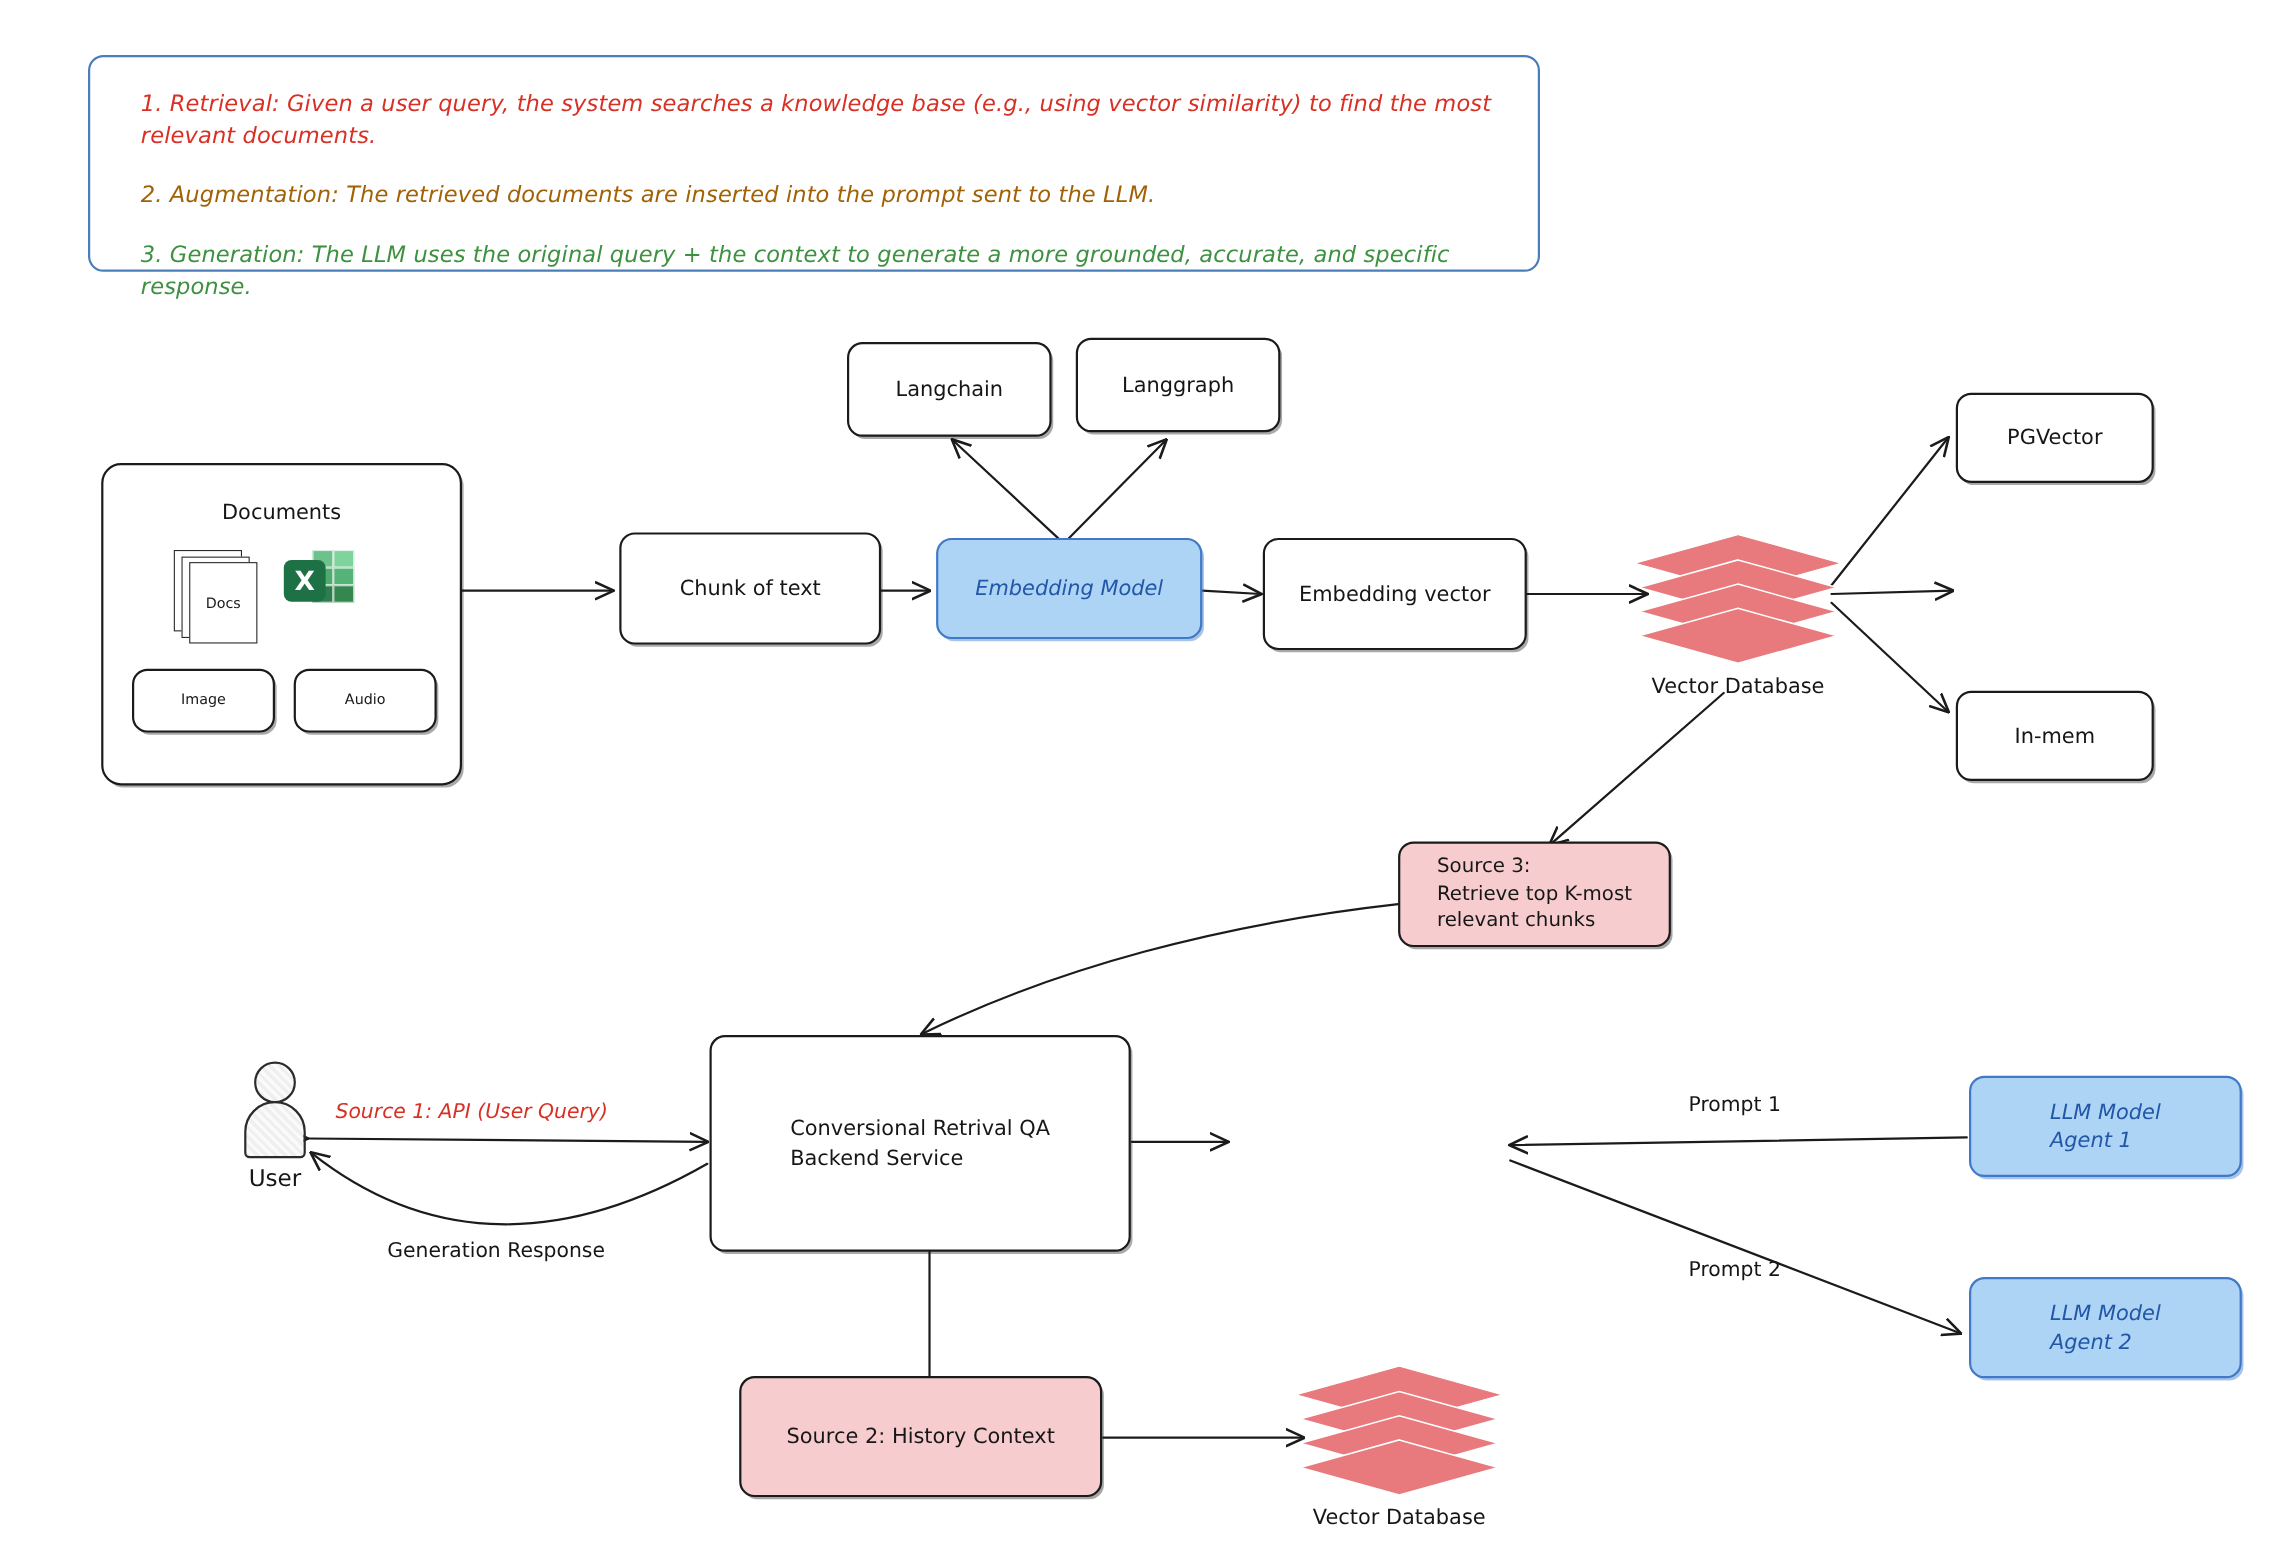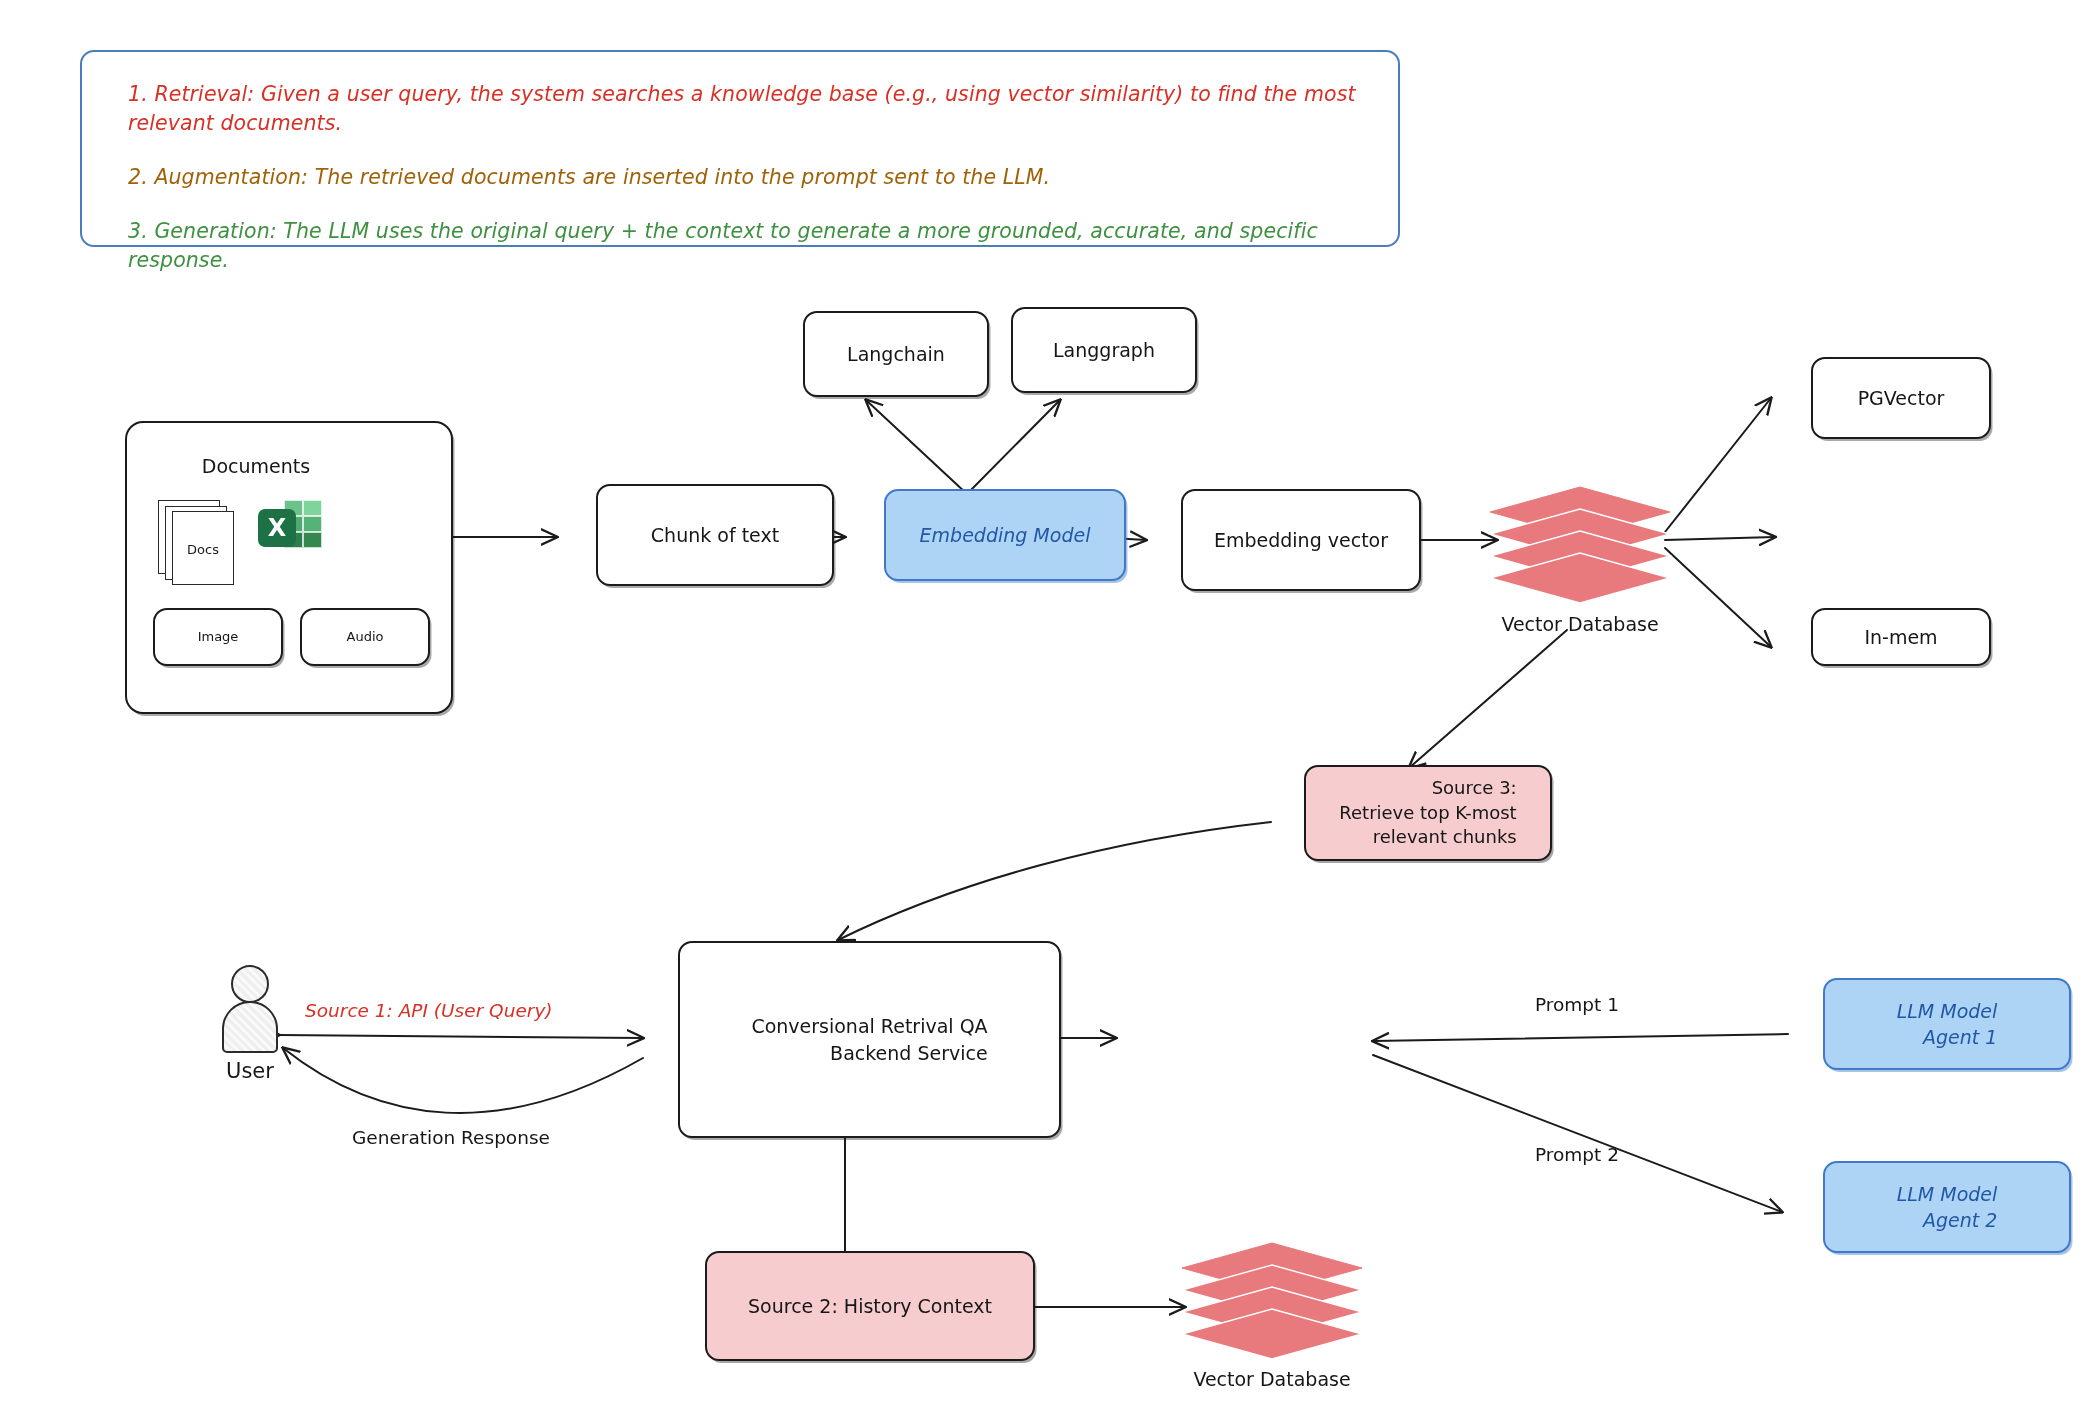--- a/index.html
+++ b/index.html
@@ -34,29 +34,28 @@
   .annot-line.l2 { color: #a16207; }
   .annot-line.l3 { color: #3d9140; }
 
   
   .node {
     position: absolute;
     border: 2px solid #1b1b1b;
     border-radius: 14px;
     background: #ffffff;
     display: flex; align-items: center; justify-content: center;
-    text-align: right;
+    text-align: left;
     font-family: "DejaVu Sans", sans-serif;
     font-size: 19px;
     color: #161616;
     line-height: 1.38;
     padding: 6px 10px;
     box-shadow: 2.5px 3px 0 -1px rgba(30,30,30,.38);
     white-space: pre-line;
-    margin-left: 33px;
   }
   .node.blue {
     background: #aed4f5;
     border-color: #3f79c8;
     color: #2257a8;
     font-style: italic;
     box-shadow: 2.5px 3px 0 -1px rgba(63,121,200,.45);
   }
   .node.pink {
     background: #f6ccce;
@@ -236,21 +235,21 @@
     <g>
       <polygon points="1580,487 1670,512 1580,537 1490,512" fill="#e8797c" stroke="#e8797c" stroke-width="1"></polygon>
       <polygon points="1580,509 1670,534 1580,559 1490,534" fill="#e8797c" stroke="#fff" stroke-width="1.4"></polygon>
       <polygon points="1580,531 1670,556 1580,581 1490,556" fill="#e8797c" stroke="#fff" stroke-width="1.4"></polygon>
       <polygon points="1580,553 1670,578 1580,603 1490,578" fill="#e8797c" stroke="#fff" stroke-width="1.4"></polygon>
     </g>
   </svg>
   <div class="caption" style="left:1480px; top:613px; width:200px;">Vector Database</div>
 
   <div class="node" style="left:1778px; top:357px; width:180px; height:82px;">PGVector</div>
-  <div class="node" style="left:1778px; top:608px; width:180px; height:58px;">In-mem</div>
+  <div class="node" style="left:1778px; top:628px; width:180px; height:82px;">In-mem</div>
 
   <div class="node pink" style="left:1271px; top:765px; width:248px; height:96px; font-size:18px;">Source 3:
 Retrieve top K-most
 relevant chunks</div>
 
   <div class="actor" style="left:222px; top:965px; width:56px; height:120px;">
     <div class="head"></div>
     <div class="body"></div>
     <div class="alabel">User</div>
   </div>

